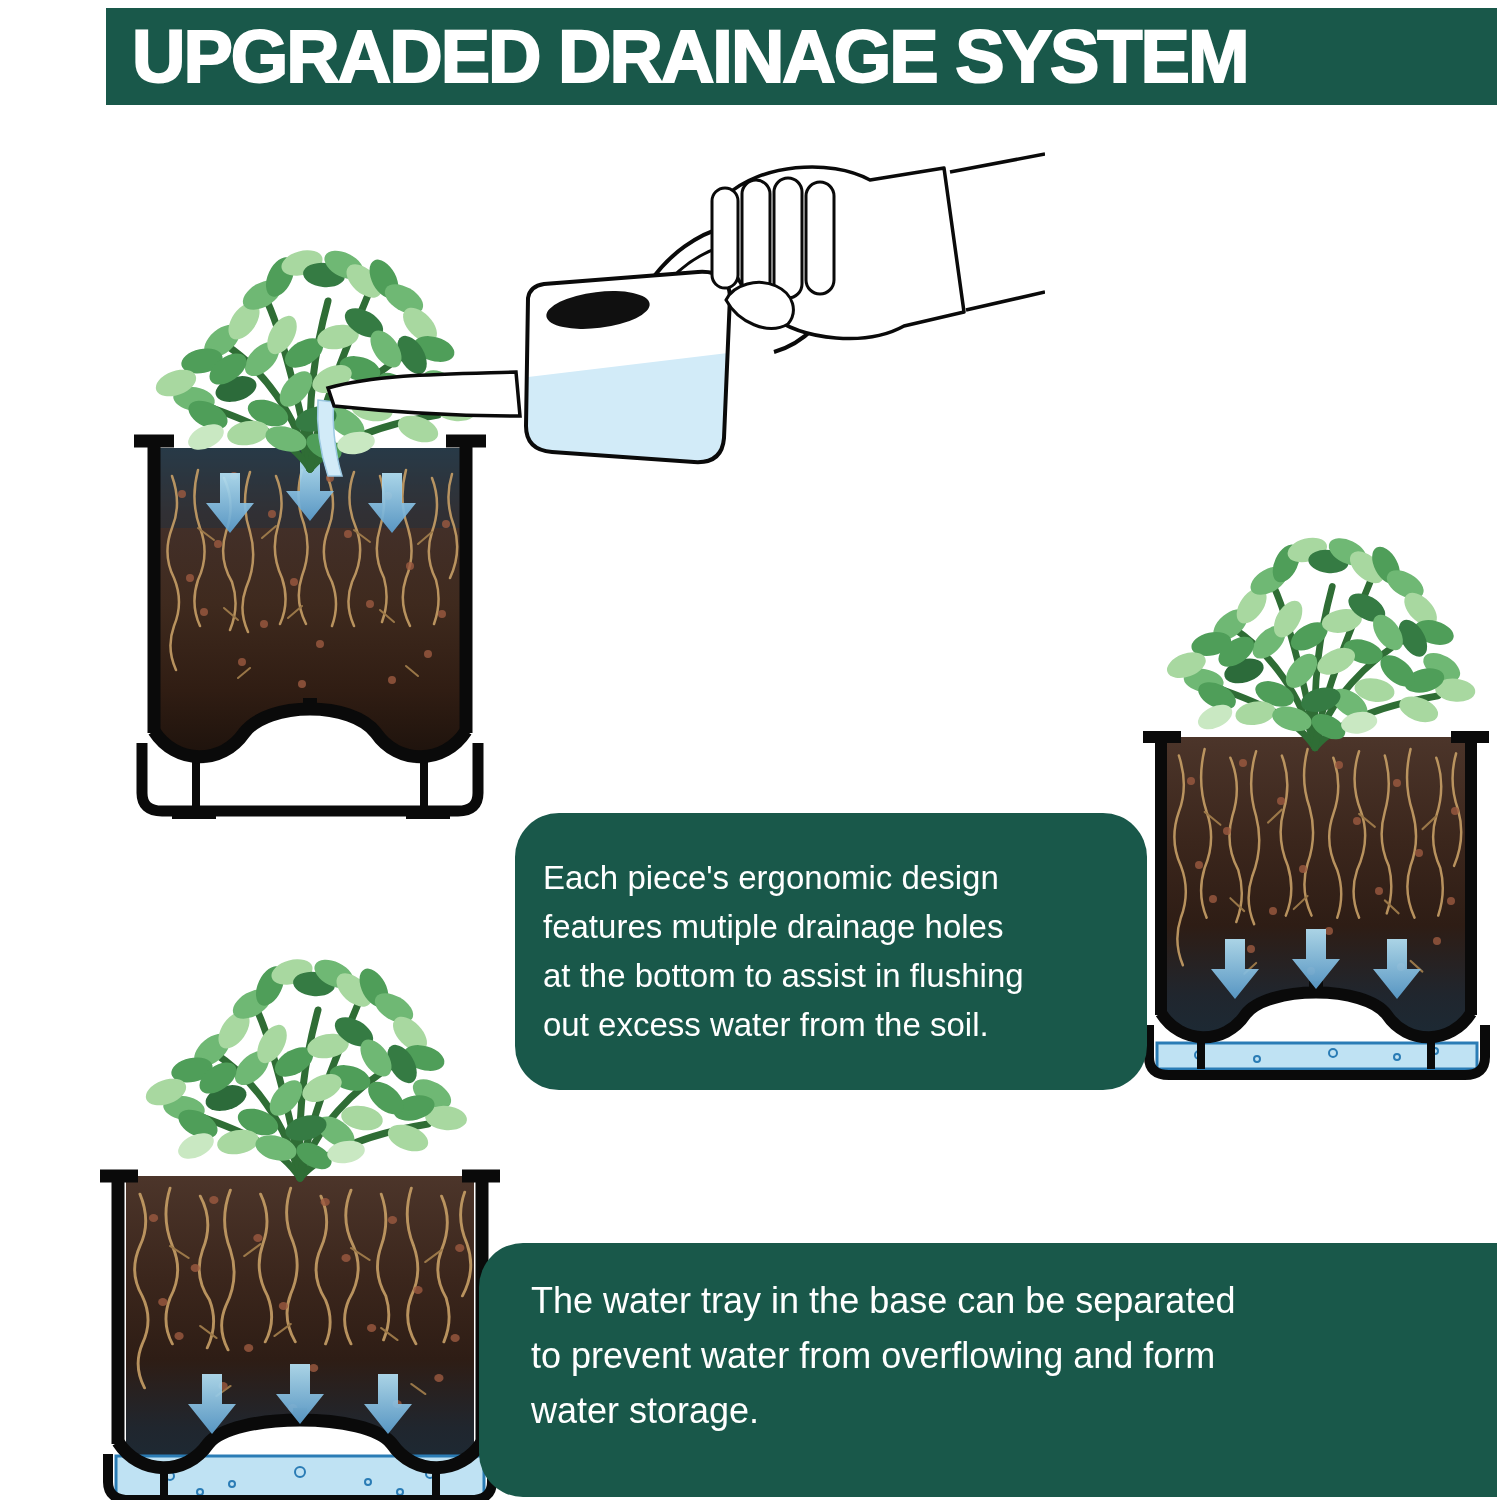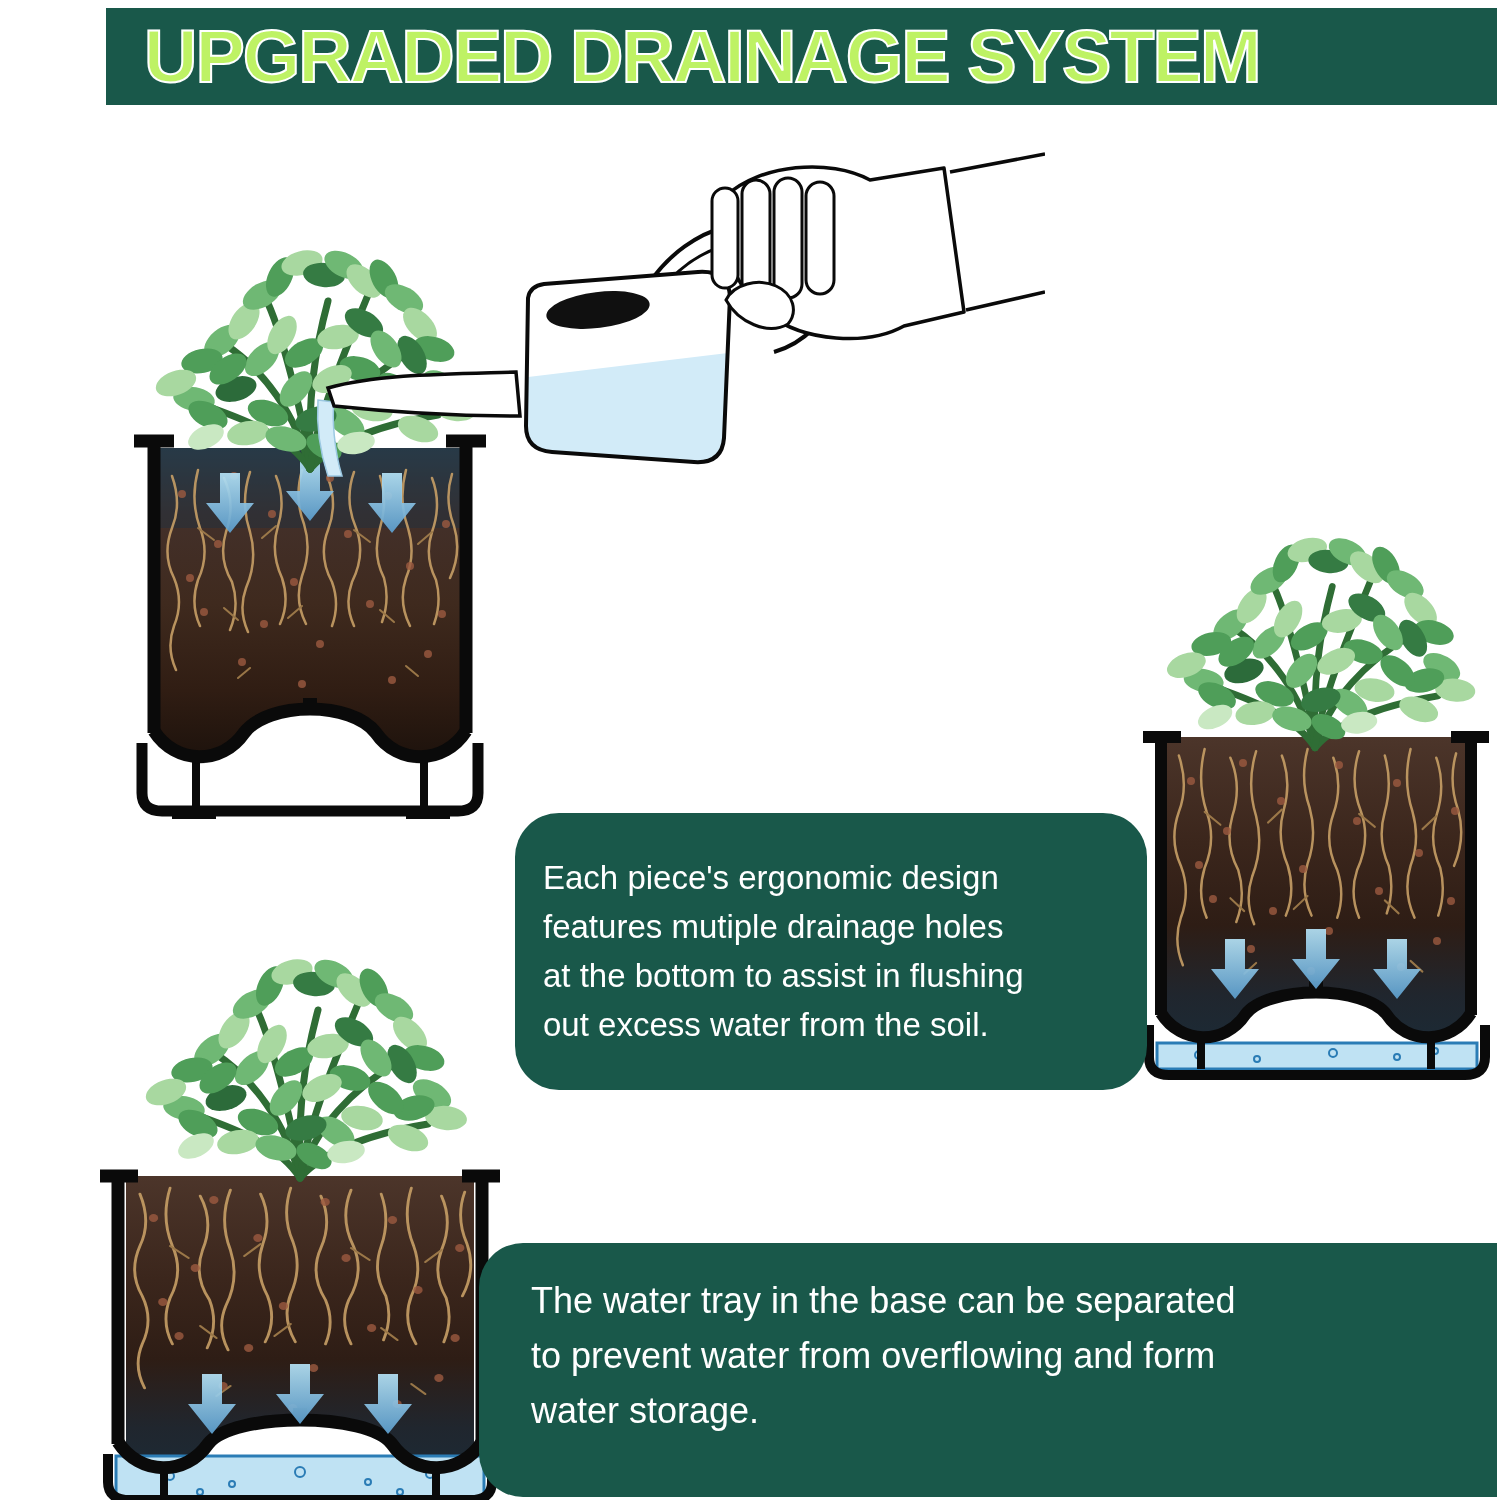--- a/index.html
+++ b/index.html
@@ -1,20 +1,20 @@
 <!DOCTYPE html>
 <html><head>
 <meta charset="utf-8">
 <style>
   *{margin:0;padding:0;box-sizing:border-box}
   html,body{background:#fff}
   body{font-family:"Liberation Sans",sans-serif;}
   .page{position:relative;width:1497px;height:1500px;background:#fff;overflow:hidden}
   .banner{position:absolute;left:106px;top:8px;width:1391px;height:97px;background:#19584a;display:flex;align-items:center;z-index:4}
-  .banner h1{color:#bef264;font-size:74px;font-weight:700;letter-spacing:-2px;padding-left:38px;white-space:nowrap;-webkit-text-stroke:2px #fff}
+  .banner h1{color:#ffffff;font-size:74px;font-weight:700;letter-spacing:-2px;padding-left:26px;white-space:nowrap;-webkit-text-stroke:2px #fff}
   .illus{position:absolute;z-index:2}
   .illus svg{display:block}
   .callout{position:absolute;background:#19584a;border-radius:44px;color:#fff;z-index:3}
   .callout p{white-space:pre-line}
   .c1{left:515px;top:813px;width:632px;height:277px;padding:40px 28px}
   .c1 p{font-size:33px;line-height:49px}
   .c2{left:479px;top:1243px;width:1153px;height:254px;padding:30px 52px}
   .c2 p{font-size:36px;line-height:55px}
   .pot1{left:110px;top:243px}
   .can{left:298px;top:150px}

